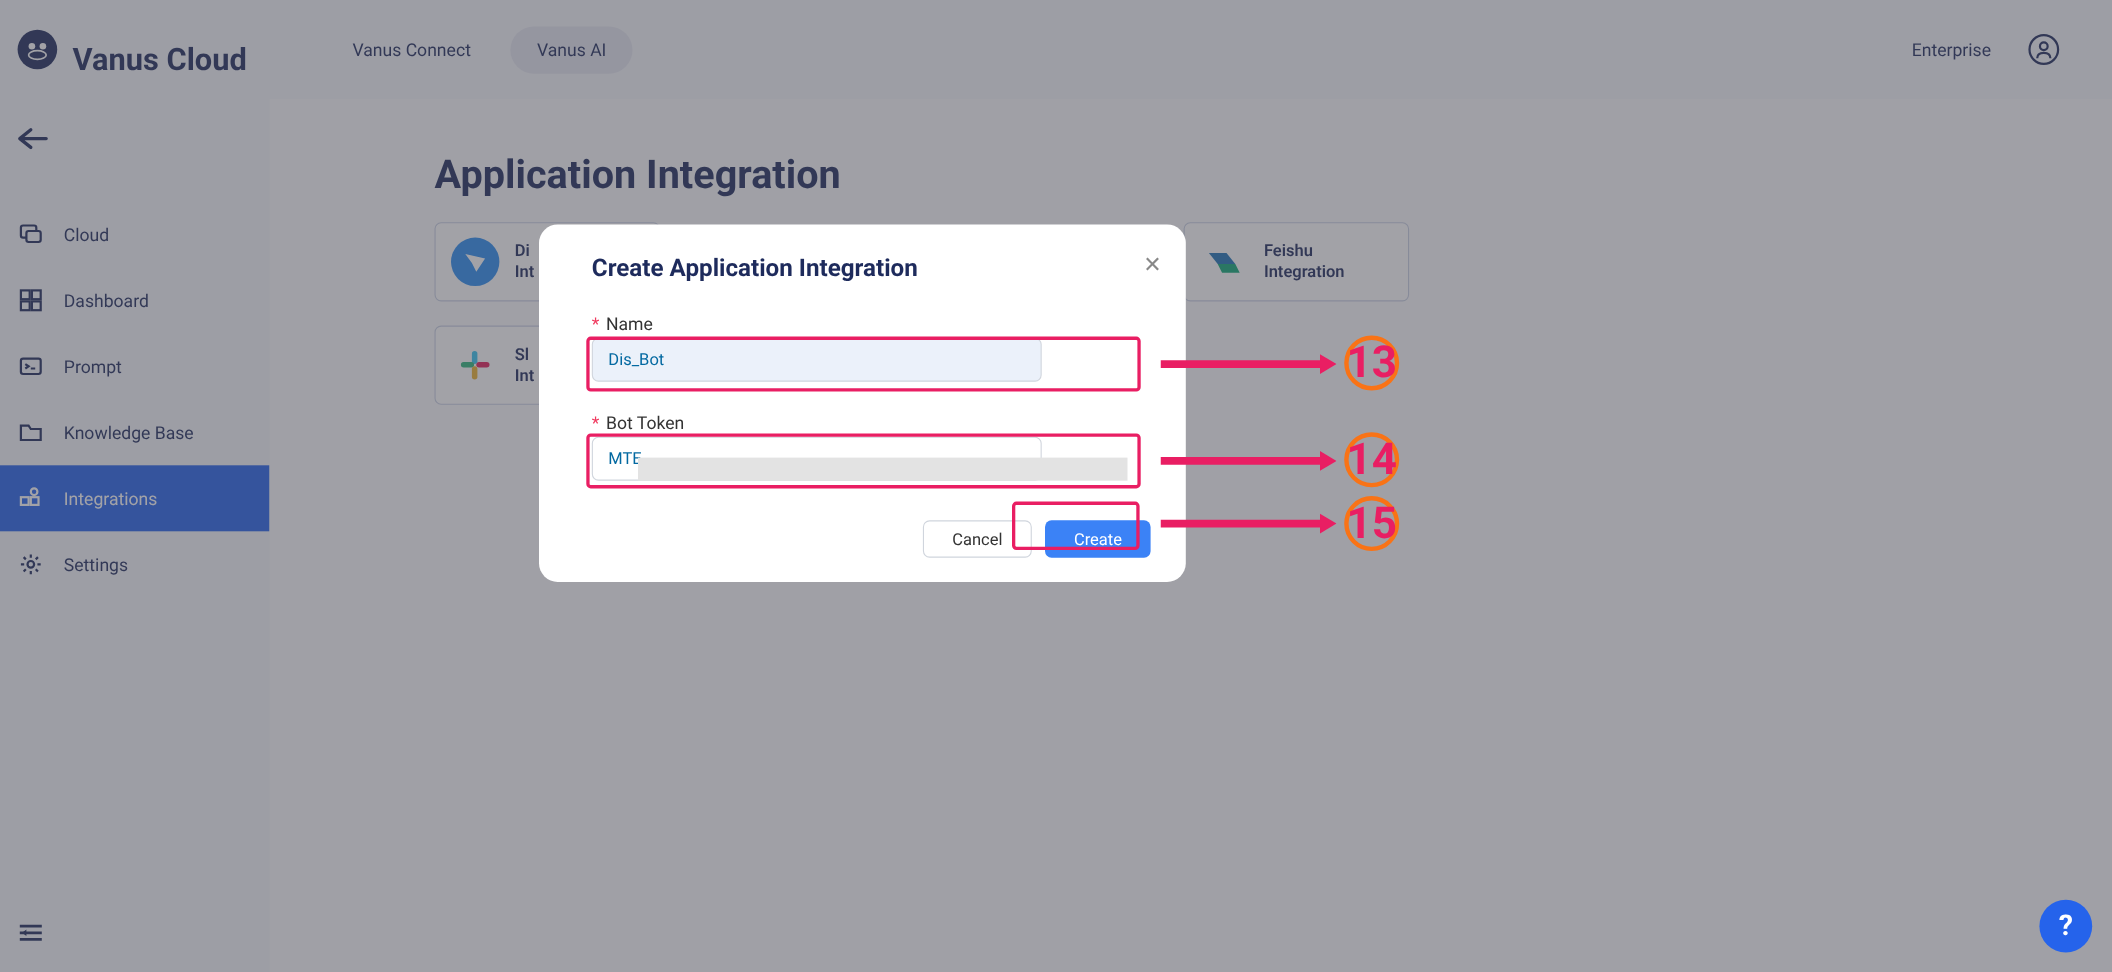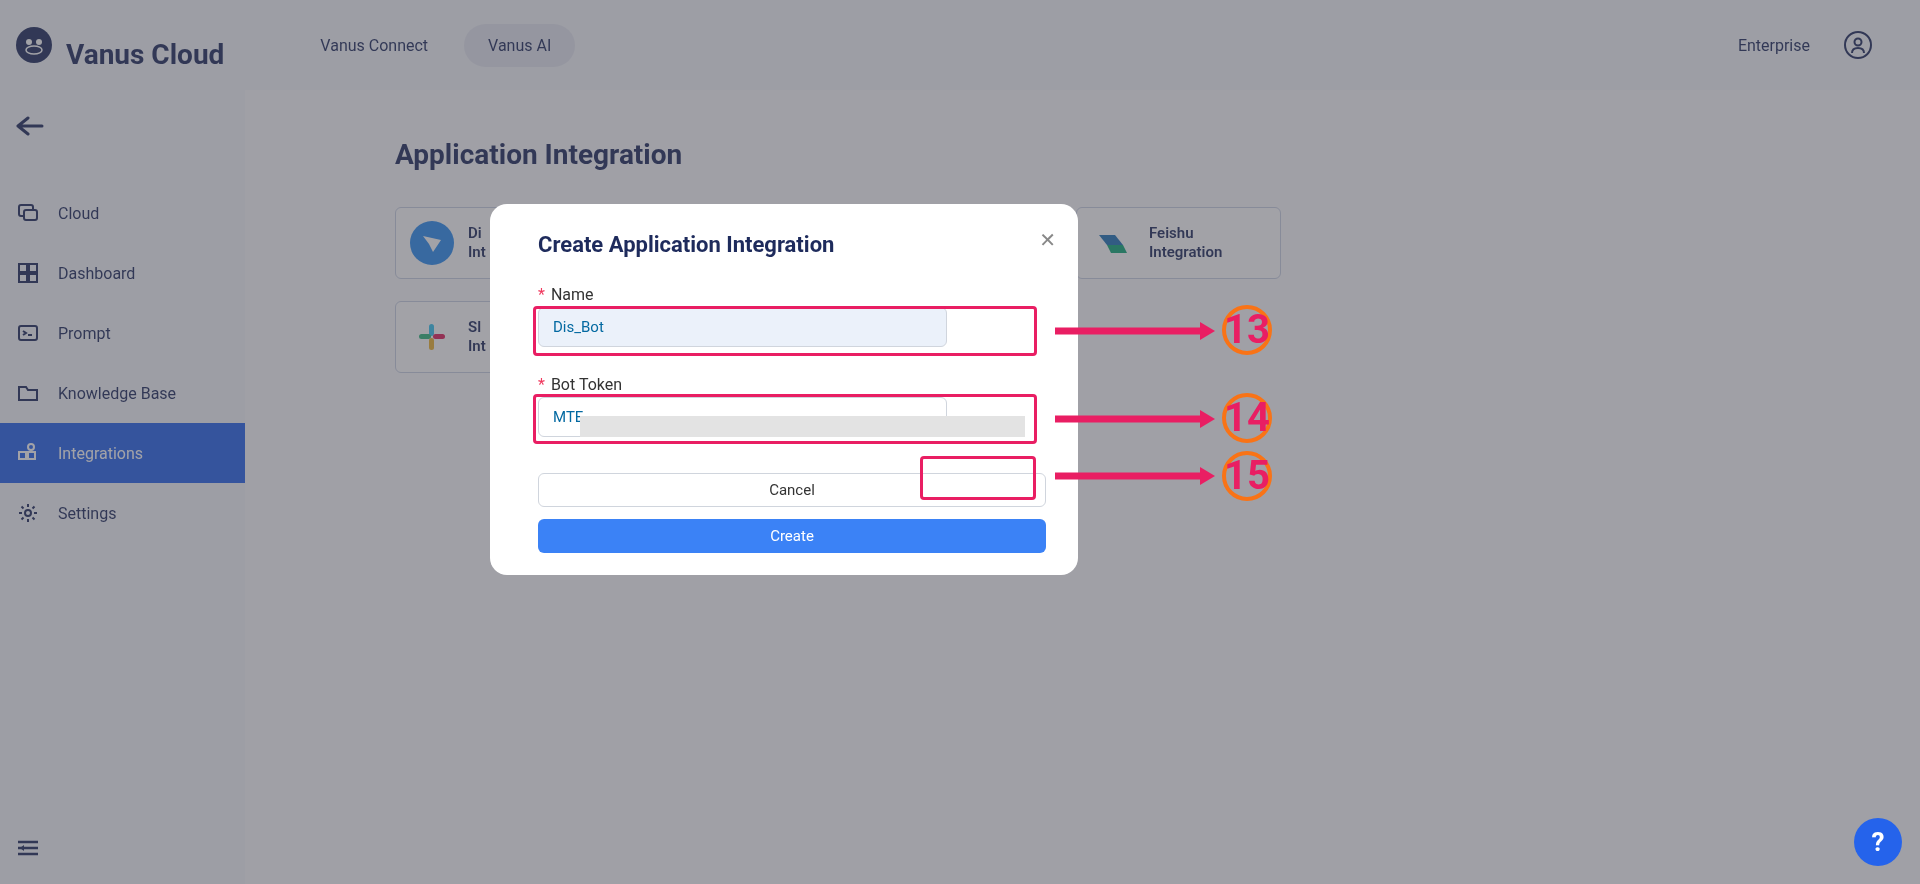--- a/index.html
+++ b/index.html
@@ -126,24 +126,24 @@
     .main-content {
       position: absolute;
       left: 245px;
       top: 90px;
       right: 0;
       bottom: 0;
       background: #FAFBFC;
       padding: 48px 0 0 150px;
     }
     .page-title {
-      font-size: 28px;
+      font-size: 36px;
       font-weight: 700;
       color: #1E2B5C;
-      margin-bottom: 36px;
+      margin-bottom: 22px;
     }
     .integration-grid {
       display: flex;
       flex-wrap: wrap;
       gap: 22px;
       width: 920px;
     }
     .integration-card {
       width: 205px;
       height: 72px;
@@ -234,21 +234,20 @@
       border-radius: 4px;
       position: absolute;
       pointer-events: none;
     }
     .modal-footer {
       margin-top: 36px;
       display: flex;
       justify-content: flex-end;
       gap: 12px;
       padding-right: 8px;
-      flex-direction: column;
     }
     .btn {
       height: 34px;
       padding: 0 26px;
       border-radius: 6px;
       font-size: 15px;
       cursor: pointer;
       display: flex;
       align-items: center;
       justify-content: center;

